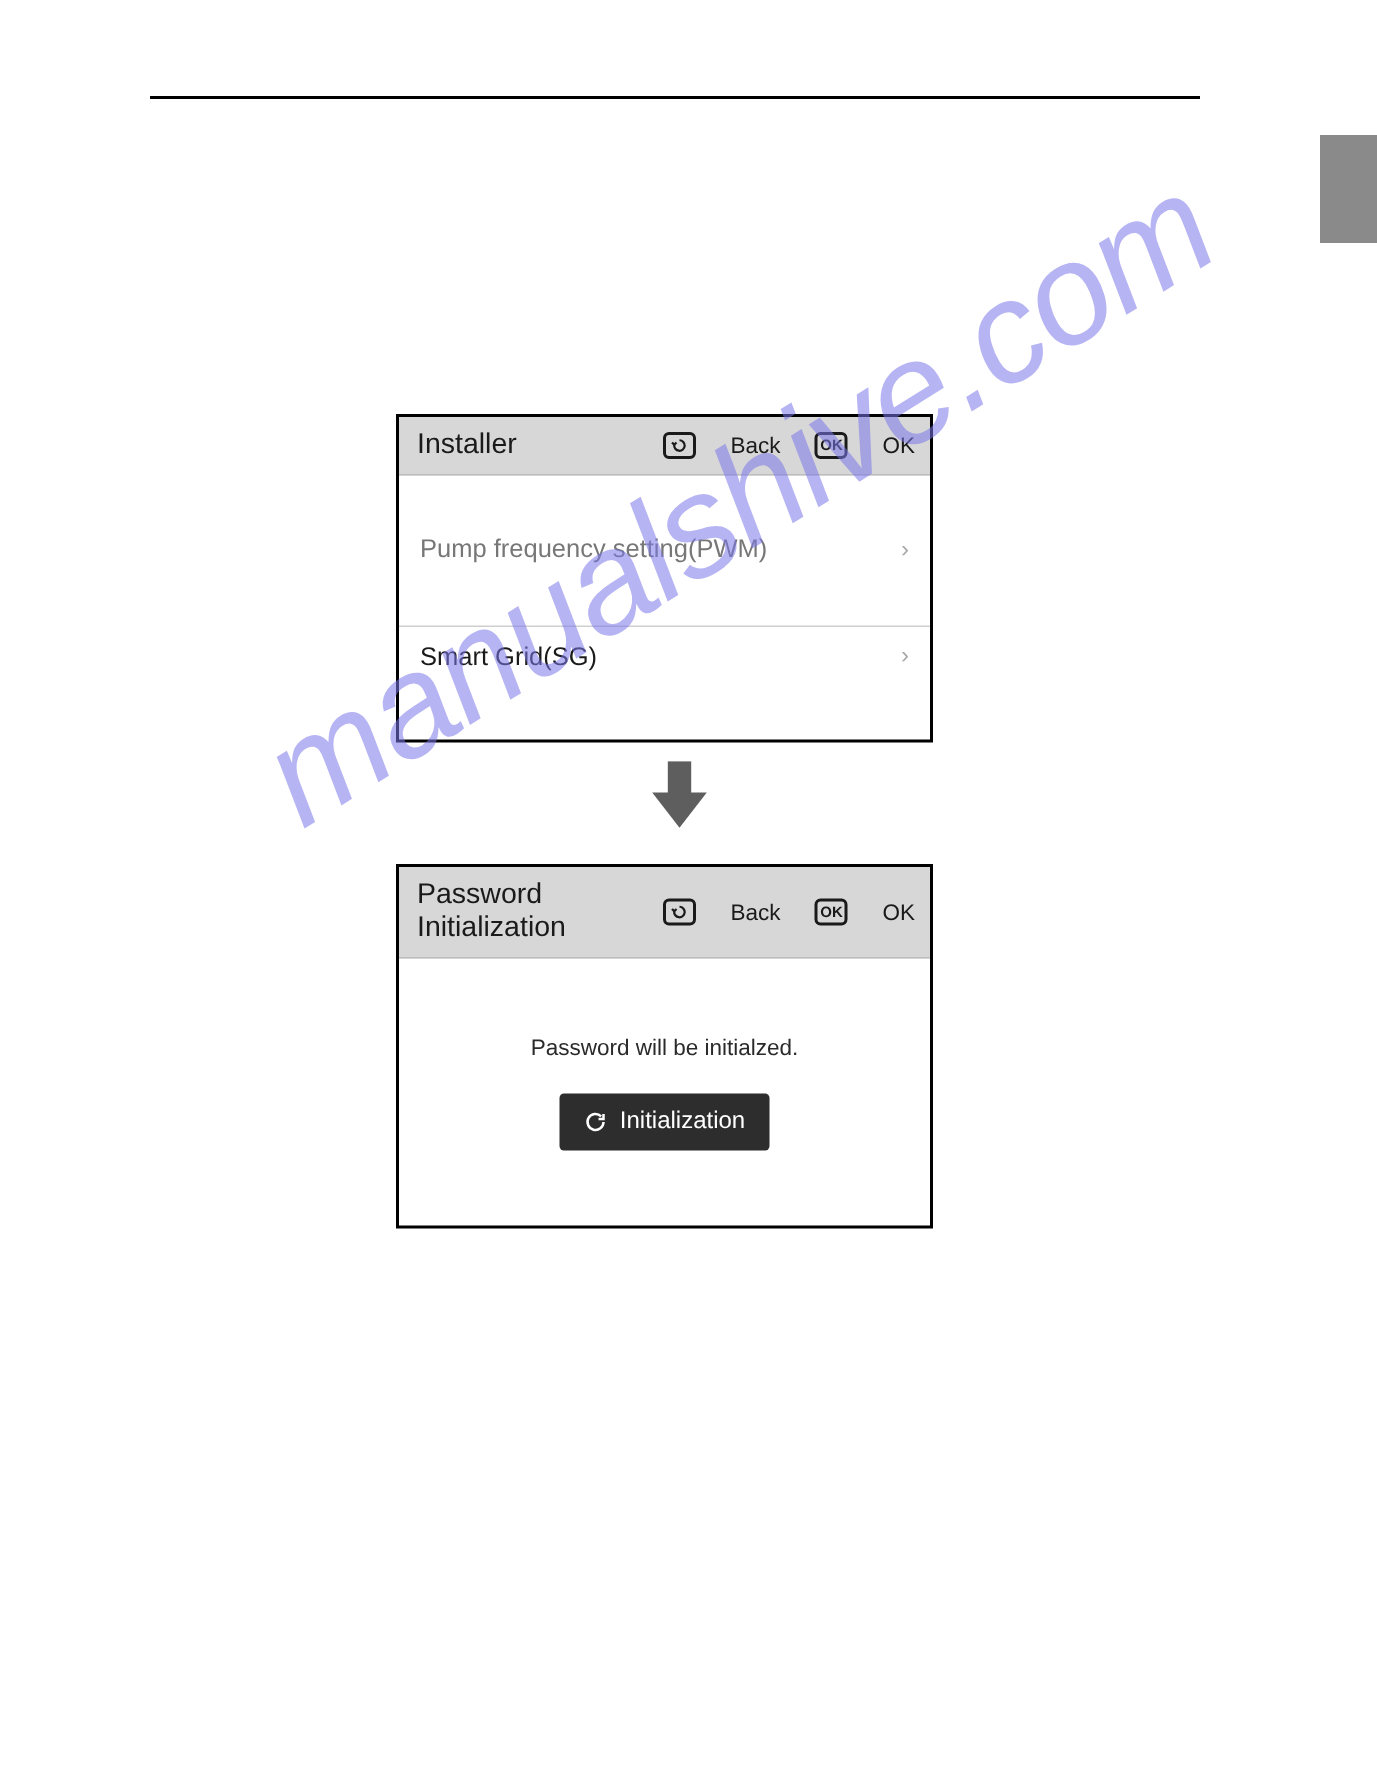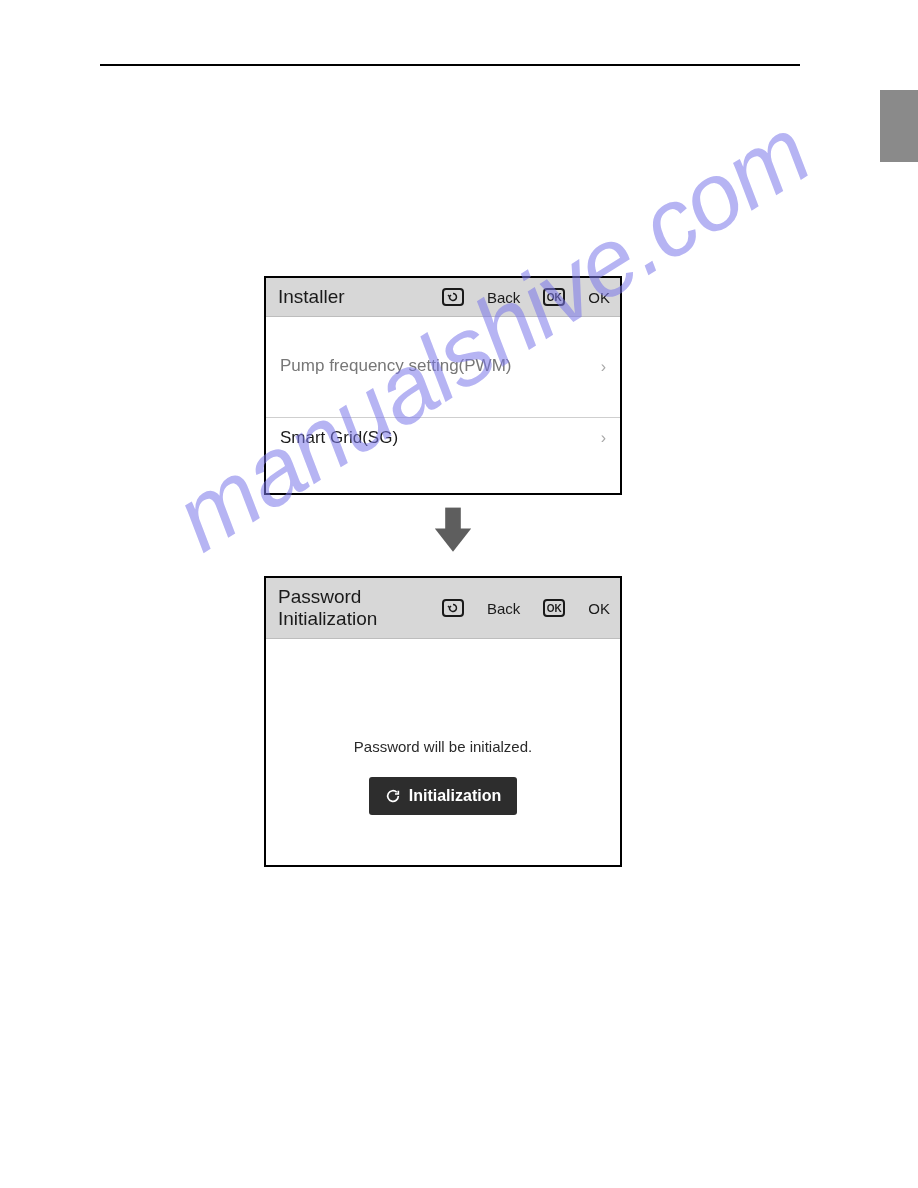--- a/index.html
+++ b/index.html
@@ -131,38 +131,36 @@
   }
   .down-arrow svg { width: 100%; height: 100%; }
   
   .panel2-body {
     height: 178px;
     display: flex;
     flex-direction: column;
     align-items: center;
     justify-content: center;
     gap: 22px;
-    margin-top: 48px;
   }
   .info-text {
     font-size: 15px;
     color: #2a2a2a;
   }
   .init-btn {
     display: inline-flex;
     align-items: center;
     gap: 8px;
     background: #2d2d2d;
     color: #fff;
     padding: 10px 16px;
     border-radius: 3px;
     font-size: 16px;
     border: none;
     cursor: pointer;
-    font-weight: bold;
   }
   .refresh-svg { width: 16px; height: 16px; }
 </style>
 </head>
 <body>
 
 <div class="top-rule"></div>
 <div class="side-tab"></div>
 
 <div class="watermark">manualshive.com</div>

